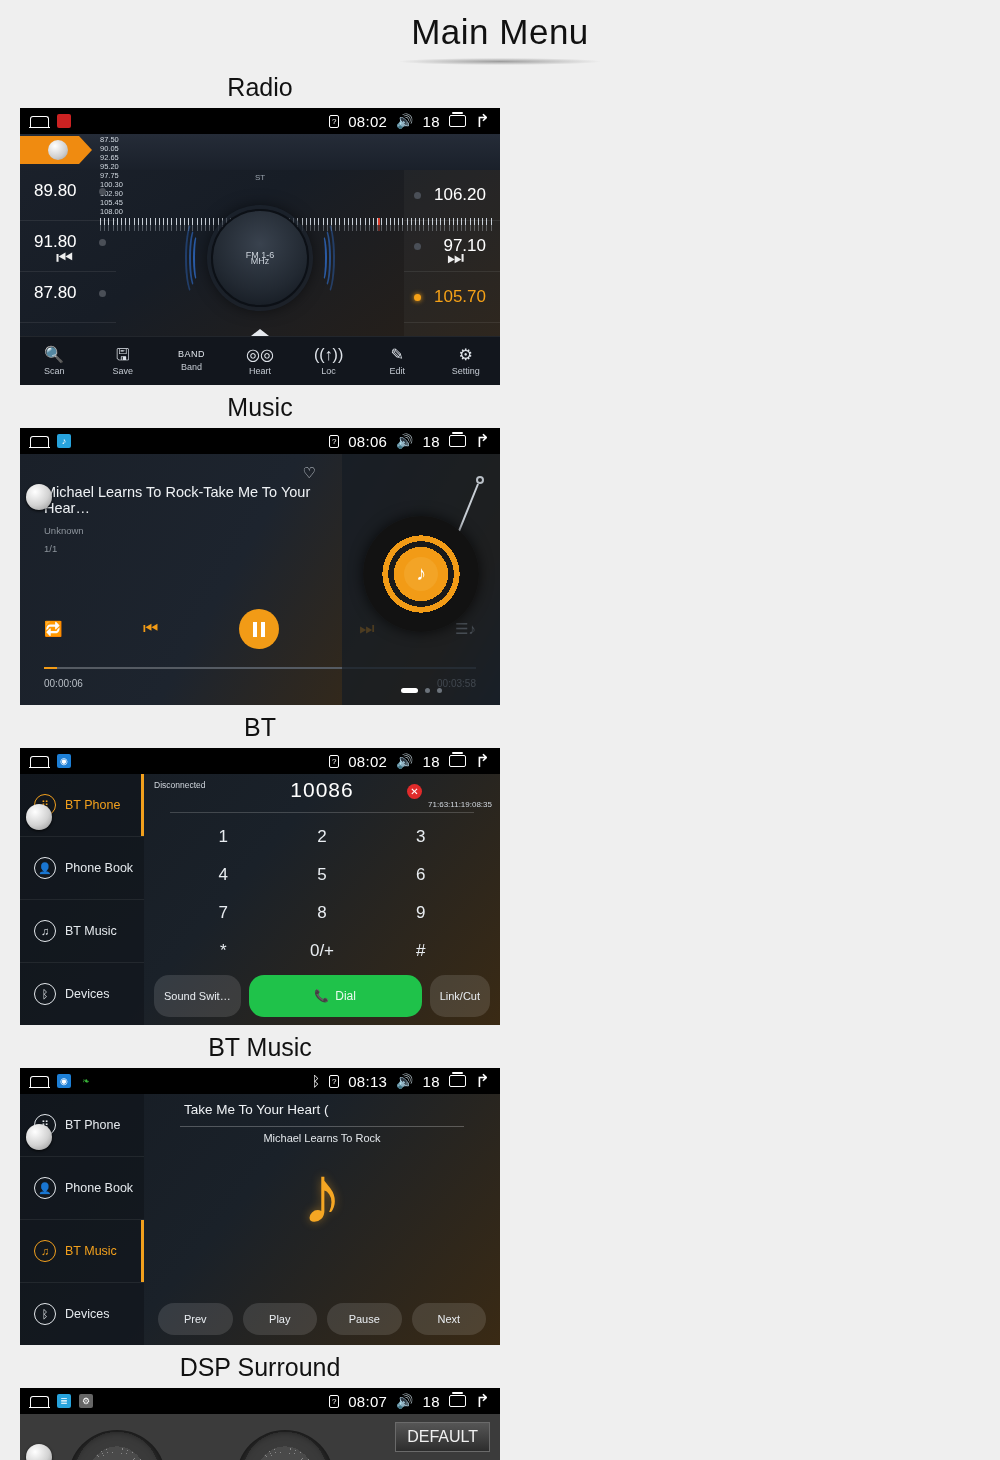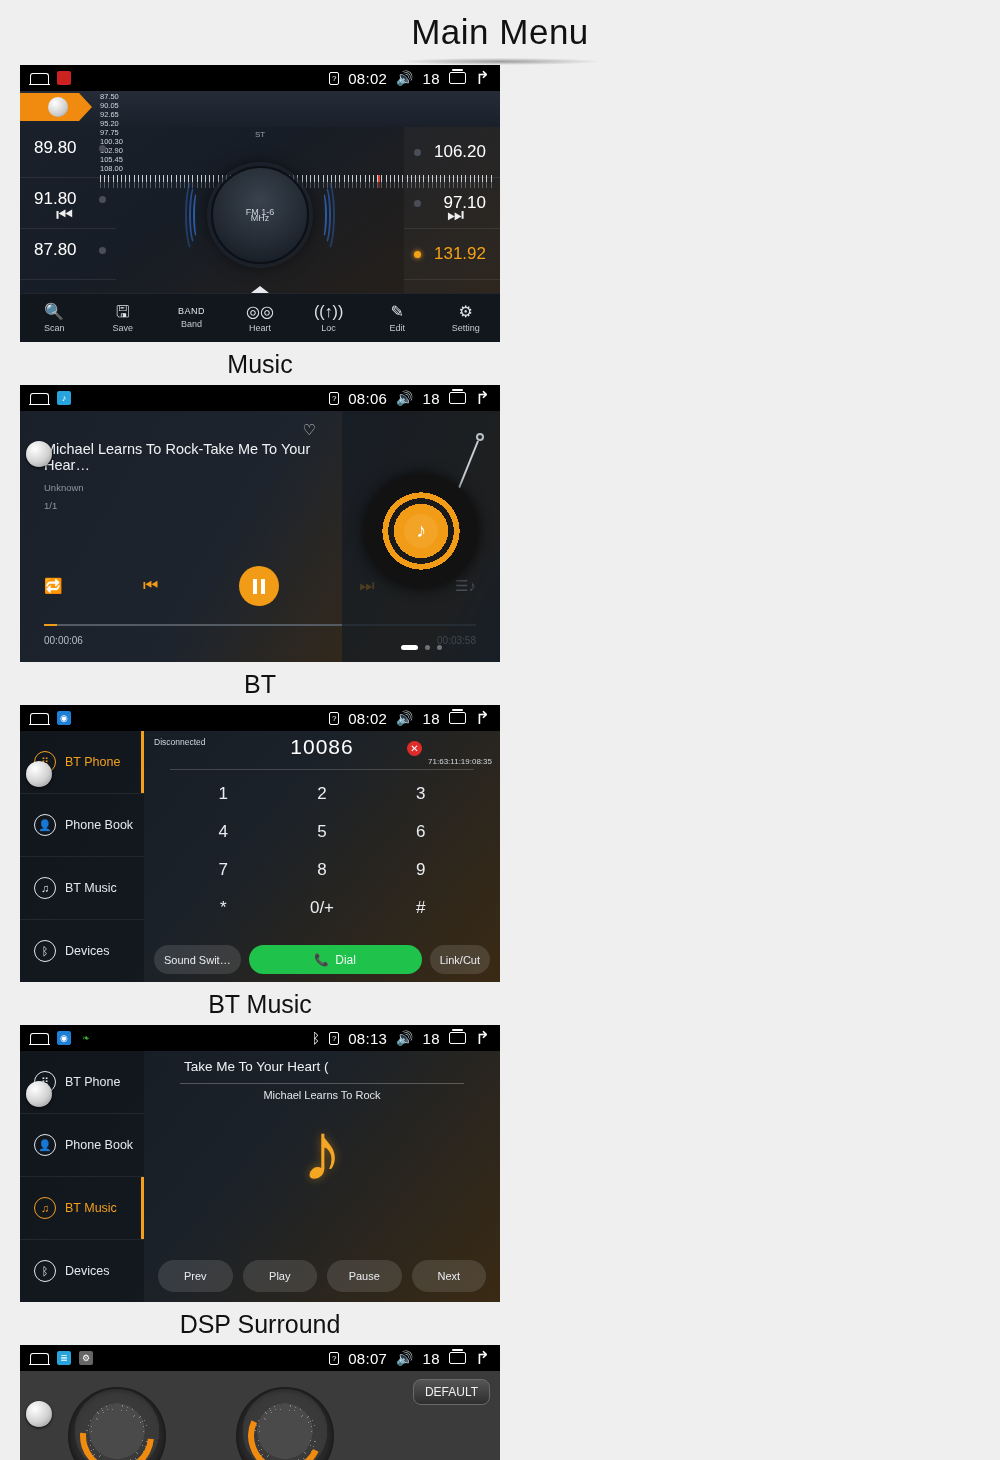--- a/index.html
+++ b/index.html
@@ -153,36 +153,36 @@
   .dis-lbl{position:absolute;left:10px;top:6px;font-size:8.5px;color:#cfd5dc;}
   .dial-num{position:absolute;left:0;right:0;top:4px;text-align:center;font-size:21px;letter-spacing:1px;}
   .del-x{position:absolute;right:78px;top:10px;width:15px;height:15px;border-radius:50%;background:#e02b2b;
     color:#fff;font-size:10px;display:flex;align-items:center;justify-content:center;}
   .mac{position:absolute;right:8px;top:26px;font-size:8px;color:#cfd5dc;}
   .dial-rule{position:absolute;left:26px;right:26px;top:38px;height:1px;background:rgba(255,255,255,.18);}
   .keypad{position:absolute;left:30px;right:30px;top:44px;display:grid;grid-template-columns:repeat(3,1fr);
     grid-auto-rows:38px;}
   .keypad div{display:flex;align-items:center;justify-content:center;font-size:17px;color:#e9edf1;}
   .bt-btnrow{position:absolute;left:10px;right:10px;bottom:8px;display:flex;gap:8px;align-items:center;}
-  .btn-pill{height:29px;border-radius:15px;background:rgba(255,255,255,.12);display:flex;align-items:center;
+  .btn-pill{height:42px;border-radius:15px;background:rgba(255,255,255,.12);display:flex;align-items:center;
     justify-content:center;font-size:11px;color:#e9edf1;padding:0 10px;white-space:nowrap;}
   .btn-dial{flex:1;background:#1fc24a;color:#eafbef;font-size:12px;gap:6px;}
   
   .btm-title{position:absolute;left:40px;right:40px;top:8px;font-size:13.5px;color:#eef1f4;}
   .btm-rule{position:absolute;left:36px;right:36px;top:32px;height:1px;background:rgba(255,255,255,.25);}
   .btm-artist{position:absolute;left:0;right:0;top:38px;text-align:center;font-size:11px;color:#e2e6ea;}
   .btm-note{position:absolute;left:0;right:0;top:60px;text-align:center;font-size:82px;line-height:1;
     color:#f5a623;text-shadow:0 0 10px rgba(245,166,35,.45);}
   .btm-btns{position:absolute;left:14px;right:14px;bottom:10px;display:flex;gap:10px;}
   .btm-btns .btn-pill{flex:1;height:32px;border-radius:16px;}
 
   
   .dsp-body{position:absolute;top:26px;left:0;right:0;bottom:0;background:#3b3b3b;}
-  .btn-default{position:absolute;right:10px;top:8px;padding:5px 11px;border-radius:8px;
-    background:linear-gradient(180deg,#565656,#2d2d2d);border:1px solid #6a6a6a;font-size:12px;color:#f0f0f0;}
+  .btn-default{position:absolute;right:10px;top:8px;padding:5px 11px;border-radius:0;
+    background:linear-gradient(180deg,#565656,#2d2d2d);border:1px solid #6a6a6a;font-size:16px;color:#f0f0f0;}
 
   
   .gauge{position:absolute;width:98px;height:98px;border-radius:50%;
     background:radial-gradient(circle at 50% 45%,#4a4a4a 0 38%,#3a3a3a 38% 58%,#2a2a2a 58% 78%,#333 78% 100%);
     box-shadow:inset 0 0 8px rgba(0,0,0,.7);}
   .gauge .arcfill{position:absolute;inset:12px;border-radius:50%;
     border:6px solid transparent;border-left-color:#f08b10;border-bottom-color:#f08b10;
     transform:rotate(-40deg);}
   .g-ticks{position:absolute;inset:4px;border-radius:50%;
     background:repeating-conic-gradient(from 200deg,#9a9a9a 0 .6deg, transparent .6deg 10deg);
@@ -191,20 +191,21 @@
 </style>
 </head>
 <body>
 
 <div class="page-title">Main Menu</div>
 <div class="title-shadow"></div>
 
 <div class="grid">
 
   <div class="cell">
+    <div class="sec-title">Radio</div>
     <div class="screen">
       <div class="statusbar">
         <div class="sb-left">
           <div class="ic-home"></div>
           <div class="sb-app red"></div>
         </div>
         <div class="sb-right">
           <div class="sim">?</div>
           <div class="time">08:02</div>
           <div class="vol">🔊</div>
@@ -273,21 +274,21 @@
             <div class="preset right">
               <span class="pdot"></span>
               <span class="val">106.20</span>
             </div>
             <div class="preset right">
               <span class="pdot"></span>
               <span class="val">97.10</span>
             </div>
             <div class="preset right">
               <span class="pdot on"></span>
-              <span class="val on">131.92</span>
+              <span class="val on">105.70</span>
             </div>
           </div>
         </div>
         <div class="chev-up"></div>
         <div class="radio-bottom">
           <div class="rb-item">
             <div class="rb-ic">🔍</div>
             <div class="rb-lbl">Scan</div>
           </div>
           <div class="rb-item">

